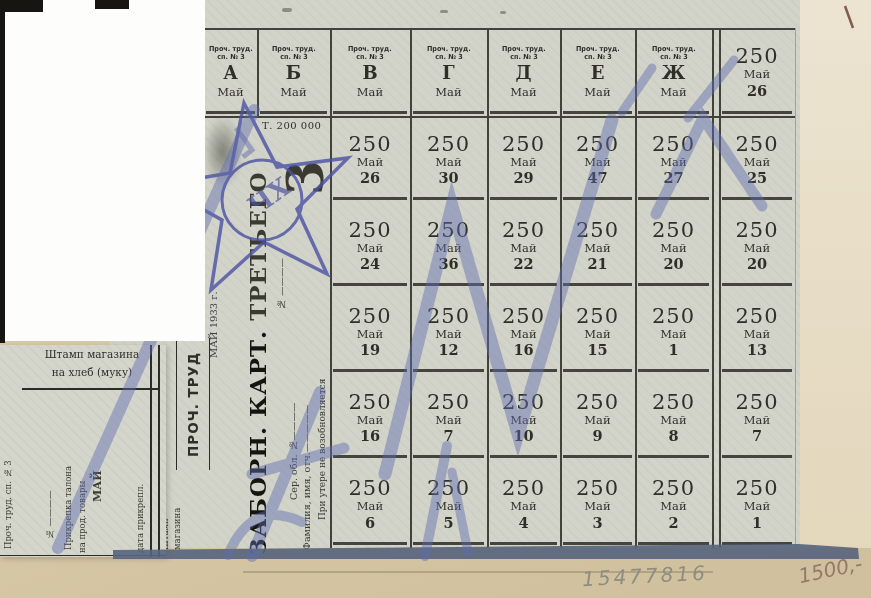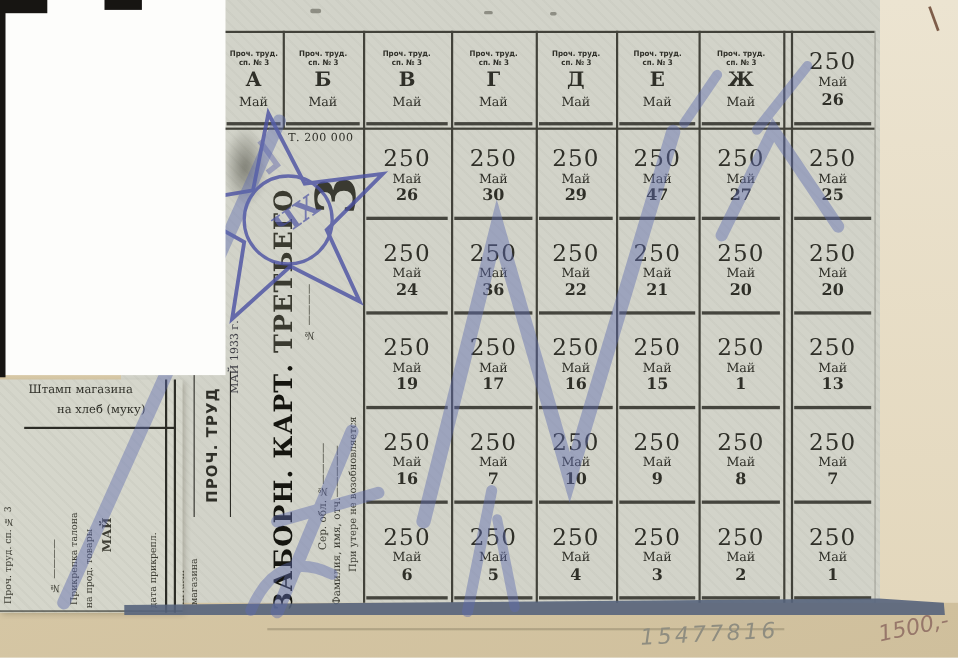--- a/index.html
+++ b/index.html
@@ -27,21 +27,21 @@
   .title-big{font-weight:bold;font-size:23px;letter-spacing:1px;line-height:40px;z-index:13;}
   .title-big .p1{color:#15150f;font-weight:800;}
   .title-big .p2{color:#3a3a30;}
   .smalline{font-size:9.5px;color:#3c3c33;z-index:13;}
   .proch-box{border-left:1.6px solid #2c2c26;border-right:1.6px solid #2c2c26;z-index:13;
     display:flex;align-items:center;justify-content:center;}
   .proch-box .vtext{font-family:"DejaVu Sans",sans-serif;font-weight:bold;font-size:13.5px;letter-spacing:1px;}
   .stub{left:0;top:345px;width:166px;height:212px;background:#d5d6cb;z-index:18;
     box-shadow:2px 2px 5px rgba(60,50,30,.25);
     background-image:repeating-linear-gradient(45deg,rgba(110,112,100,.05) 0 2px,rgba(0,0,0,0) 2px 7px);}
-  .stub .h1{left:26px;top:3px;width:132px;font-size:10.5px;}
+  .stub .h1{left:26px;top:3px;width:132px;font-size:10.5px;text-align:center;}
   .stub .h2{left:30px;top:21px;width:124px;font-size:10.5px;text-align:center;}
   .stub .rule{left:22px;top:43px;width:138px;height:2px;background:#2c2c26;}
   .stub .sv{font-size:8.5px;color:#3c3c33;}
   .stub .border-v{position:absolute;width:1.5px;background:#2c2c26;top:0;height:212px;}
   .stub .border-b{position:absolute;left:0;bottom:1px;width:166px;height:1.5px;background:#2c2c26;}
   .whitebox{left:0;top:0;width:205px;height:341px;background:#fdfdfb;z-index:30;}
   .blackmark{background:#171512;z-index:31;}
   .smudge{left:203px;top:116px;width:40px;height:72px;z-index:13;filter:blur(2px);
     background:radial-gradient(closest-side,rgba(60,60,50,.55),rgba(60,60,50,0));}
   .speck{background:#4a4a40;opacity:.5;border-radius:2px;z-index:12;}
@@ -191,21 +191,21 @@
       </div>
       <div class="cell" style="left: 330px; top: 289px; width: 80px; height: 86px;">
         <span class="ration">250</span>
         <span class="month">Май</span>
         <span class="day">19</span>
         <div class="crule"></div>
       </div>
       <div class="cell" style="left: 410px; top: 289px; width: 77px; height: 86px;">
         <span class="ration">250</span>
         <span class="month">Май</span>
-        <span class="day">17</span>
+        <span class="day">12</span>
         <div class="crule"></div>
       </div>
       <div class="cell" style="left: 487px; top: 289px; width: 73px; height: 86px;">
         <span class="ration">250</span>
         <span class="month">Май</span>
         <span class="day">16</span>
         <div class="crule"></div>
       </div>
       <div class="cell" style="left: 560px; top: 289px; width: 75px; height: 86px;">
         <span class="ration">250</span>

